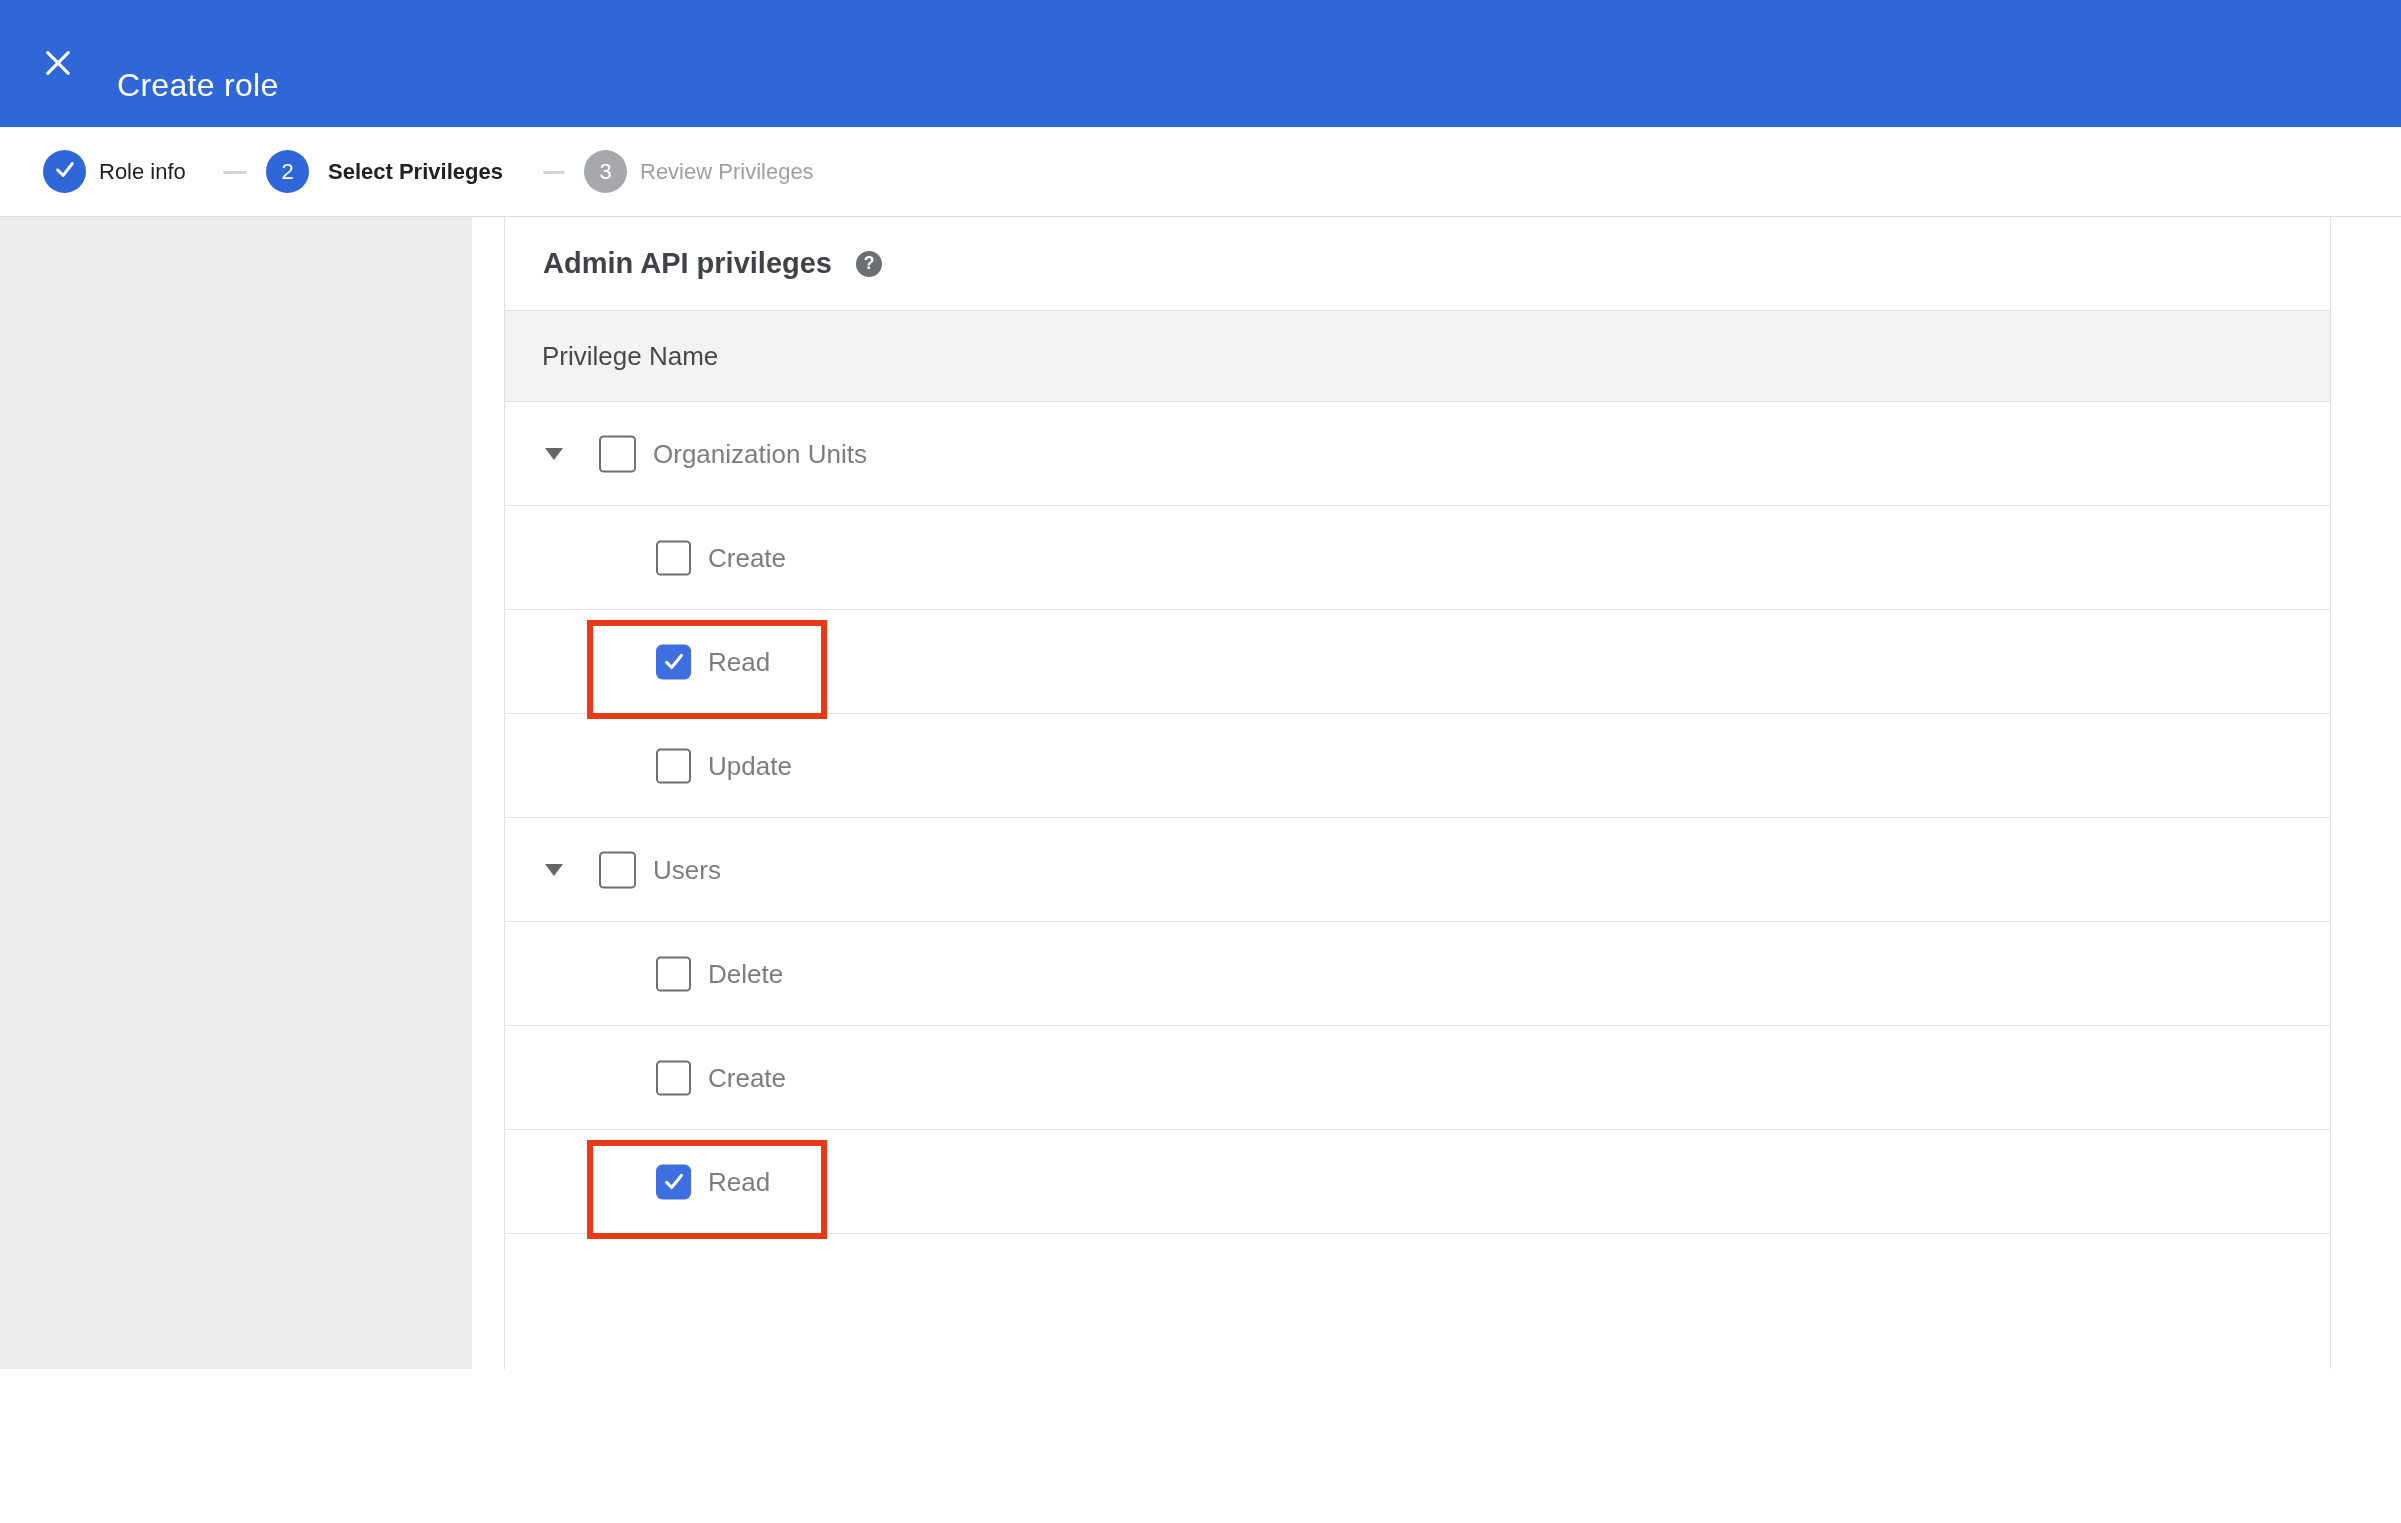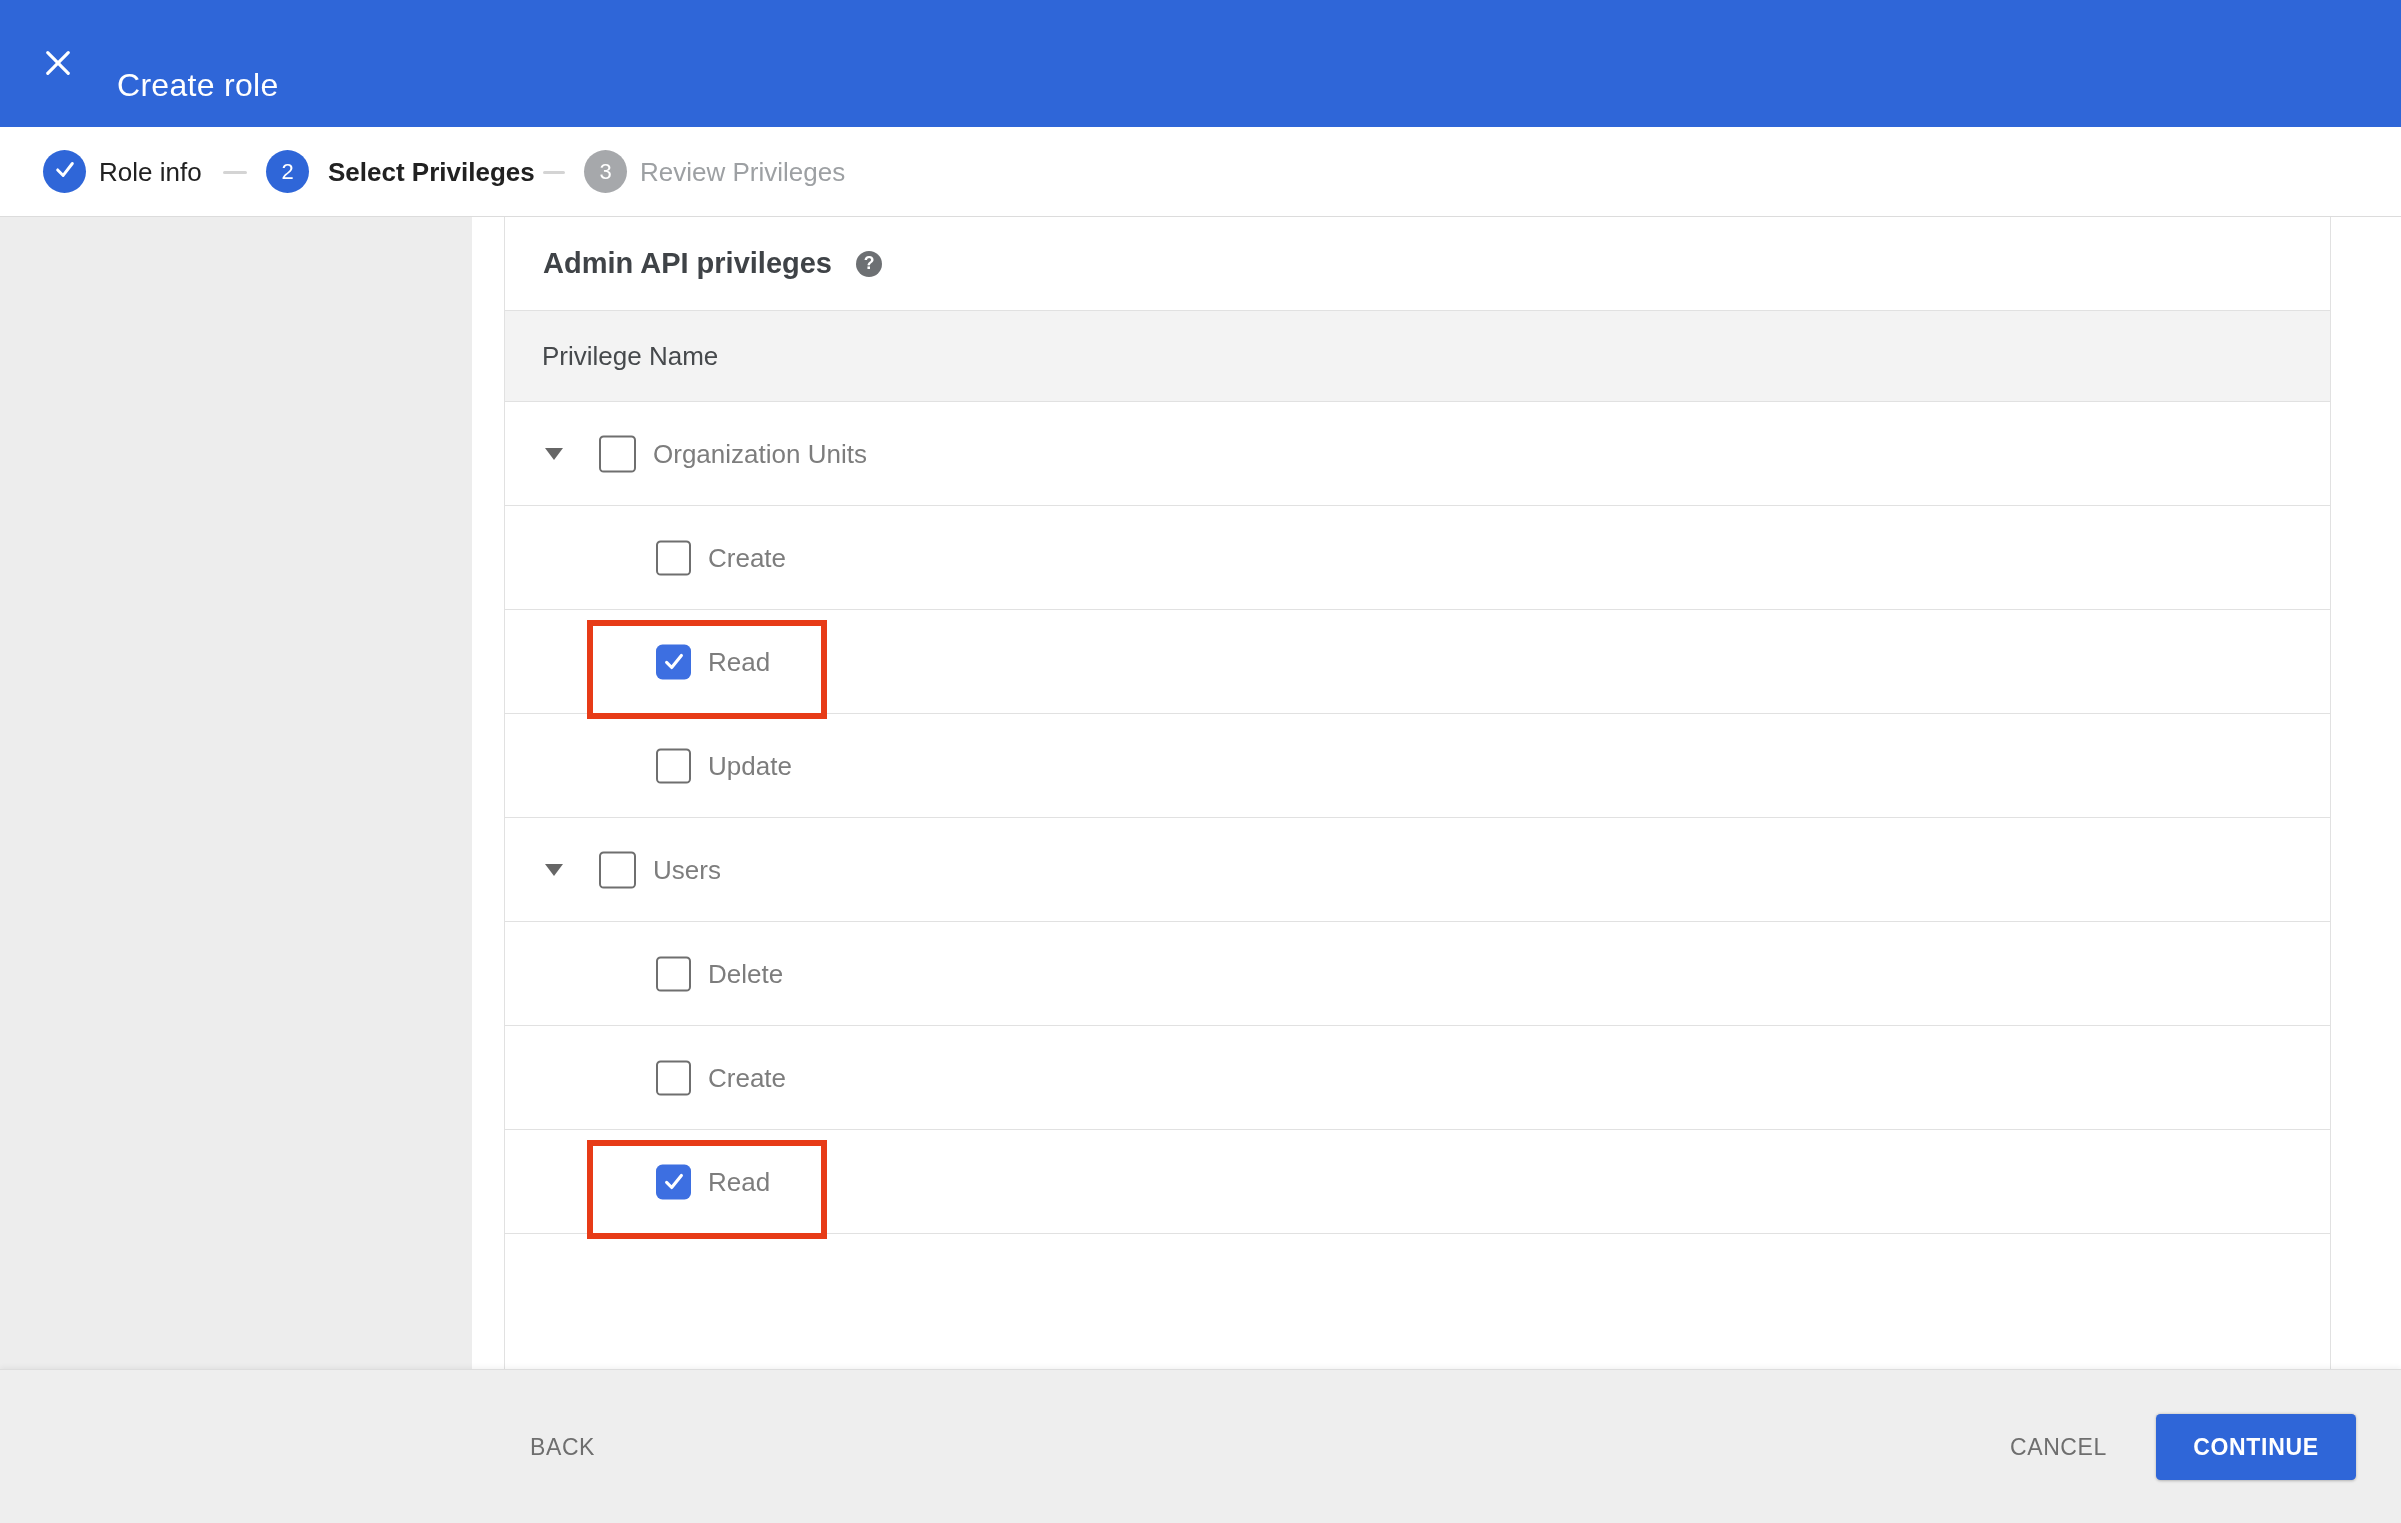--- a/index.html
+++ b/index.html
@@ -30,21 +30,21 @@
                 color:#fff;font-size:32px;font-weight:400;letter-spacing:0.3px;}
 
   
   .stepper{position:absolute;left:0;top:127px;width:2401px;height:90px;background:#fff;
            border-bottom:0.9px solid #dcdcdc;}
   .step-circle{position:absolute;top:23px;width:43px;height:43px;border-radius:50%;
                display:flex;align-items:center;justify-content:center;color:#fff;
                font-size:22px;font-weight:400;}
   .step-circle.done,.step-circle.active{background:var(--primary);}
   .step-circle.upcoming{background:#a6a8ab;}
-  .step-label{position:absolute;top:50%;transform:translateY(-50%);font-size:26px;}
+  .step-label{position:absolute;top:50%;transform:translateY(-50%);font-size:22px;}
   .step-label.done{color:var(--text-dark);font-weight:400;}
   .step-label.active{color:var(--text-dark);font-weight:700;}
   .step-label.upcoming{color:var(--text-muted);font-weight:400;}
   .step-connector{position:absolute;top:44px;height:2.8px;background:#d4d4d4;border-radius:1.9px;}
 
   
   .left-rail{position:absolute;left:0;top:217px;width:472px;height:1152px;background:var(--rail-bg);}
   .panel{position:absolute;left:504px;top:217px;width:1827px;height:1152px;background:#fff;
          border-left:0.9px solid var(--divider);border-right:0.9px solid var(--divider);}
 
@@ -217,20 +217,15 @@
       <svg width="24" height="24" viewBox="0 0 26 26">
         <polyline points="5,14 10.5,19.5 21,6.5" fill="none" stroke="#ffffff" stroke-width="3.4" stroke-linecap="round" stroke-linejoin="round"></polyline>
       </svg>
     </span>
     <span class="lbl">Read</span>
     <span class="hl"></span>
   </div>
       </div>
   </section>
 
-  <footer class="footer">
-    <button class="text-btn back-btn">BACK</button>
-    <button class="text-btn cancel-btn">CANCEL</button>
-    <button class="continue-btn">CONTINUE</button>
-  </footer>
 
 </div>
 
 
 </body></html>

